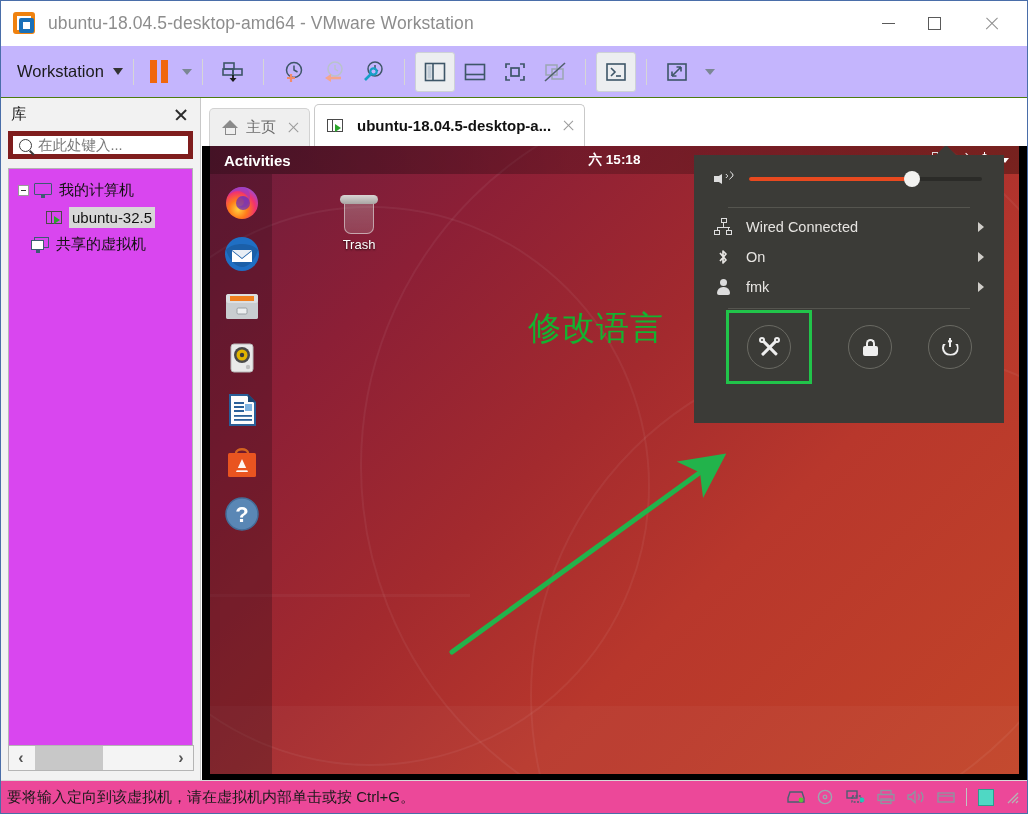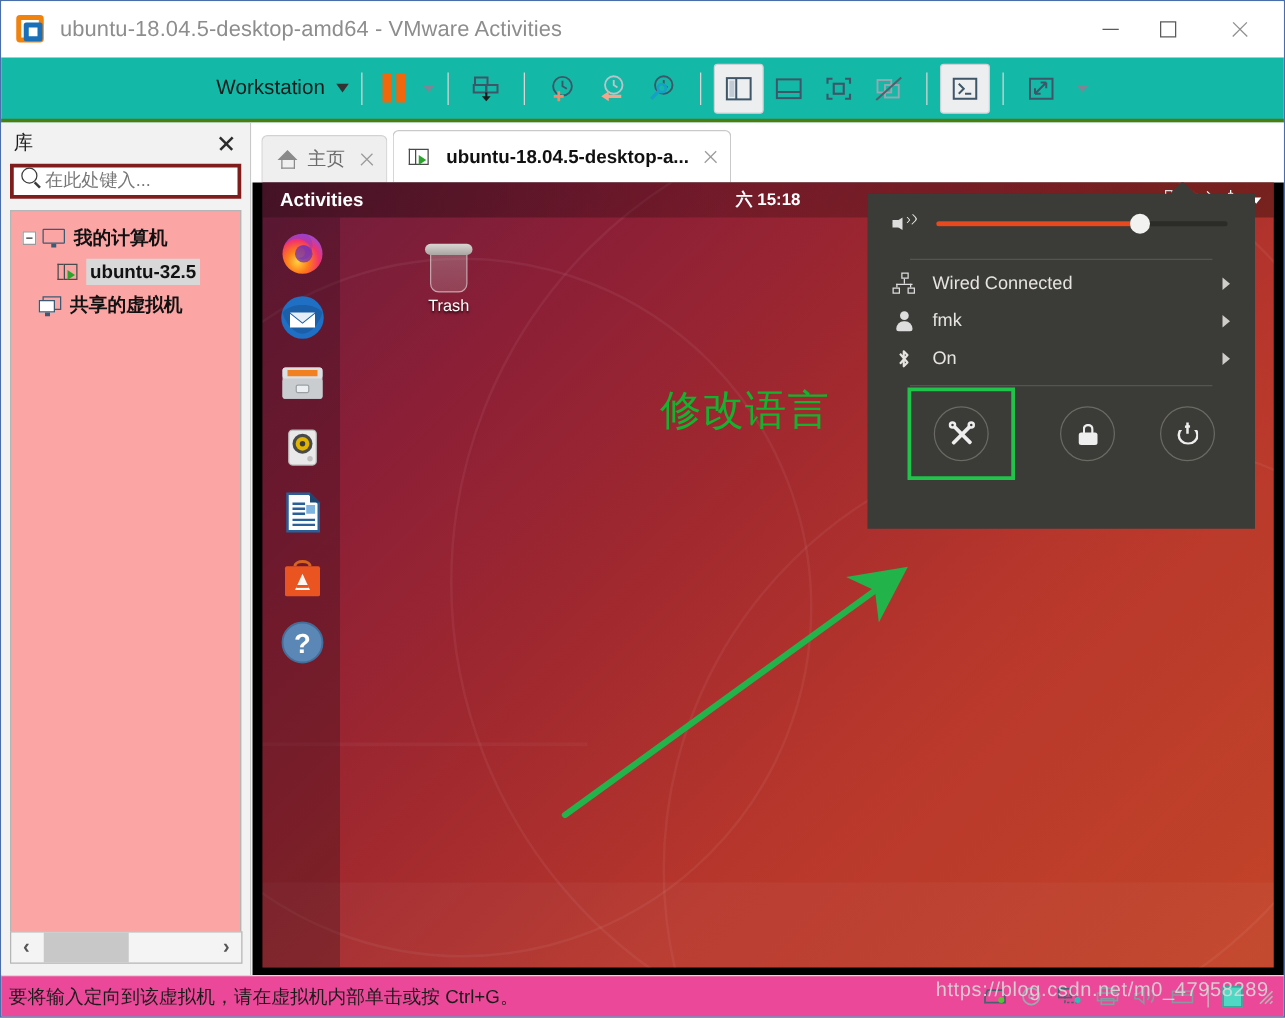--- a/index.html
+++ b/index.html
@@ -43,23 +43,22 @@
   .wbtn .cls:before,.wbtn .cls:after {
     content:""; position:absolute; left:0; top:7px; width:16px; height:1.4px;
     background:#8e8e8e;
   }
   .wbtn .cls:before { transform:rotate(45deg); }
   .wbtn .cls:after  { transform:rotate(-45deg); }
 
   
   .toolbar {
     position:absolute; left:0; top:45px; width:1026px; height:52px;
-    background:#14b8a6; display:flex; align-items:center;
-    border-bottom:3px solid #4d7c0f;
-    justify-content:center;
+    background:#c4b5fd; display:flex; align-items:center;
+    border-bottom:1px solid #4d7c0f;
   }
   .ws-menu {
     display:flex; align-items:center; gap:9px; margin-left:16px;
     font-size:16.5px; color:#1b1b1b; cursor:default;
   }
   .caret { width:0;height:0; border-left:5.5px solid transparent;
            border-right:5.5px solid transparent; border-top:7px solid #333; }
   .caret.sm { border-left-width:5px;border-right-width:5px;border-top:6.5px solid #7b8794; }
   .tsep { width:1px; height:26px; background:#d6d6d6; margin:0 10px; }
   .pause { display:flex; gap:4px; margin-left:6px; }
@@ -79,34 +78,34 @@
     height:33px; display:flex; align-items:center; justify-content:space-between;
     padding:0 12px 0 10px;
   }
   .lib-title { font-size:15.5px; color:#1b1b1b; }
   .lib-x { position:relative; width:14px; height:14px; cursor:pointer; }
   .lib-x:before,.lib-x:after {
     content:""; position:absolute; left:0; top:6px; width:14px; height:1.5px; background:#2b2b2b;
   }
   .lib-x:before { transform:rotate(45deg); } .lib-x:after { transform:rotate(-45deg); }
   .searchbox {
-    margin:0 7px; height:28px; background:#fff; border:3px solid #7f1d1d;
-    display:flex; padding:0 6px; gap:6px;
+    margin:0 7px; height:28px; background:#fff; border:5px solid #7f1d1d;
+    display:flex; align-items:center; padding:0 6px; gap:6px;
   }
   .mag { width:13px;height:13px;border:1.6px solid #3b3b3b;border-radius:50%; position:relative; flex:none;}
   .mag:after { content:""; position:absolute; right:-4px; bottom:-3px; width:6px; height:1.6px;
                background:#3b3b3b; transform:rotate(45deg); }
   .search-input {
     flex:1; border:none; outline:none; font-size:14.5px; color:#6b6b6b;
     font-family:inherit; background:transparent;
   }
   .search-input::placeholder { color:#777; }
   .tree {
-    margin:9px 7px 0 7px; background:#fca5a5; border:1px solid #b5b5b5;
-    height:586px; padding-top:8px; font-size:15px; color:#121212;font-weight:bold;
+    margin:9px 7px 0 7px; background:#d946ef; border:1px solid #b5b5b5;
+    height:586px; padding-top:8px; font-size:15px; color:#121212;
   }
   .trow { display:flex; align-items:center; height:27px; white-space:nowrap; }
   .expander {
     width:11px;height:11px;border:1px solid #9a9a9a;margin-left:9px;margin-right:5px;
     position:relative; background:#fff; flex:none; cursor:pointer;
   }
   .expander:before { content:""; position:absolute; left:2px; top:4px; width:5px;height:1.4px;background:#333;}
   .mon { width:18px;height:15px; margin-right:7px; position:relative; flex:none; }
   .mon .scr { position:absolute;left:0;top:0;width:18px;height:12px;border:1.6px solid #3d5a73;border-radius:1px;}
   .mon .st { position:absolute;left:7px;top:12px;width:4px;height:3px;background:#3d5a73;}
@@ -316,21 +315,21 @@
 </head>
 <body>
 
 <div id="app">
 
   <div class="titlebar">
     <div class="tb-icon">
       <div class="sq-o"></div>
         <div class="sq-i"></div>
     </div>
-    <div class="tb-title">ubuntu-18.04.5-desktop-amd64 - VMware Activities</div>
+    <div class="tb-title">ubuntu-18.04.5-desktop-amd64 - VMware Workstation</div>
     <div class="wbtns">
       <div class="wbtn">
           <div class="min"></div>
         </div>
       <div class="wbtn">
           <div class="max"></div>
         </div>
       <div class="wbtn">
           <div class="cls"></div>
         </div>
@@ -651,35 +650,35 @@
             <div class="v"></div>
               <div class="h"></div>
               <div class="l1"></div>
               <div class="l2"></div>
           </div>
           <div class="lbl">Wired Connected</div>
           <div class="arr"></div>
         </div>
 
         <div class="mrow">
+          <div class="ic">
+            <svg width="18" height="18" viewBox="0 0 18 18">
+              <path d="M6 5 L12 12 L9 15 L9 3 L12 6 L6 13" fill="none" stroke="#e6e4e1" stroke-width="1.7" stroke-linejoin="round"></path>
+            </svg>
+          </div>
+          <div class="lbl">On</div>
+          <div class="arr"></div>
+        </div>
+
+        <div class="mrow">
           <div class="ic ic-usr">
               <div class="h"></div>
               <div class="b"></div>
             </div>
           <div class="lbl">fmk</div>
-          <div class="arr"></div>
-        </div>
-
-        <div class="mrow">
-          <div class="ic">
-            <svg width="18" height="18" viewBox="0 0 18 18">
-              <path d="M6 5 L12 12 L9 15 L9 3 L12 6 L6 13" fill="none" stroke="#e6e4e1" stroke-width="1.7" stroke-linejoin="round"></path>
-            </svg>
-          </div>
-          <div class="lbl">On</div>
           <div class="arr"></div>
         </div>
 
         <div class="divider" style="margin-top:6px"></div>
 
         <div class="btnrow">
           <div class="hlbox">
             <div class="cbtn">
               <div class="tools-ic">
                 <div class="d1"></div>
@@ -761,15 +760,14 @@
       </div>
       <div class="sb-sep"></div>
       <div class="sb-green"></div>
       <div class="grip">
         <svg width="14" height="14" viewBox="0 0 14 14">
           <path d="M13 3 L3 13 M13 7 L7 13 M13 11 L11 13" stroke="#b5b5b5" stroke-width="1.3"></path>
         </svg>
       </div>
     </div>
   </div>
-  <div class="watermark">https://blog.csdn.net/m0_47958289</div>
 
 </div>
 
 </body></html>

